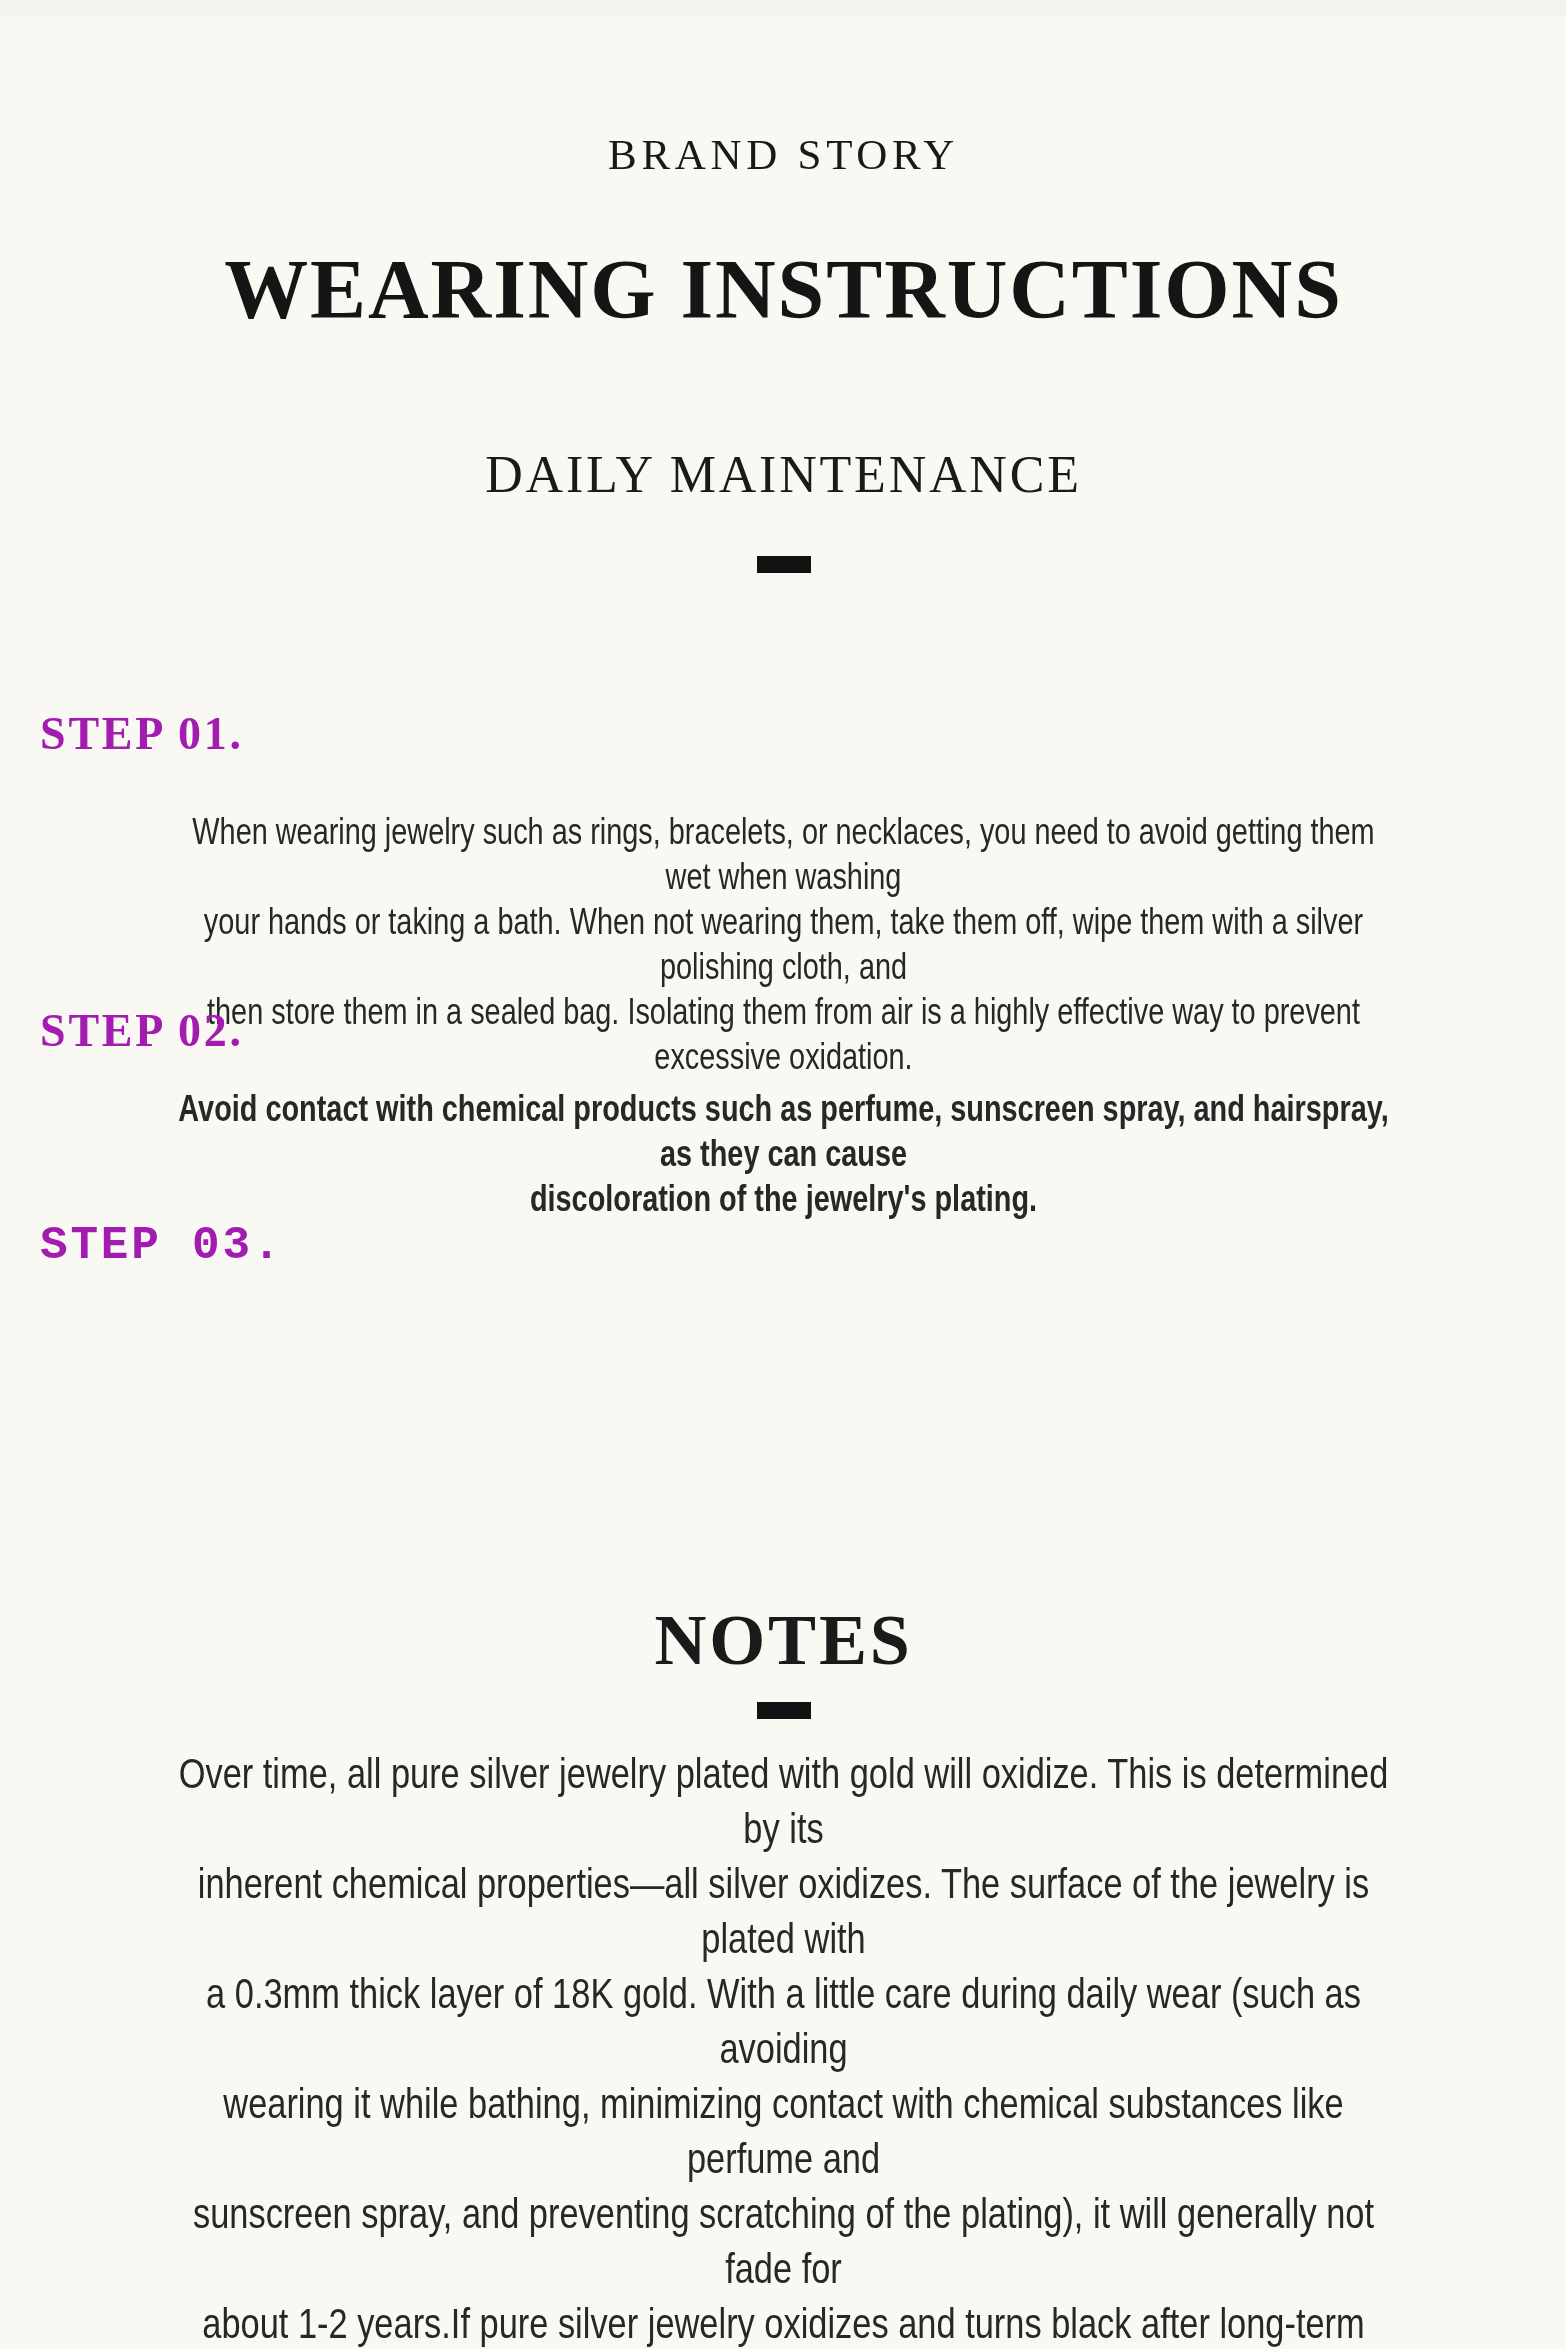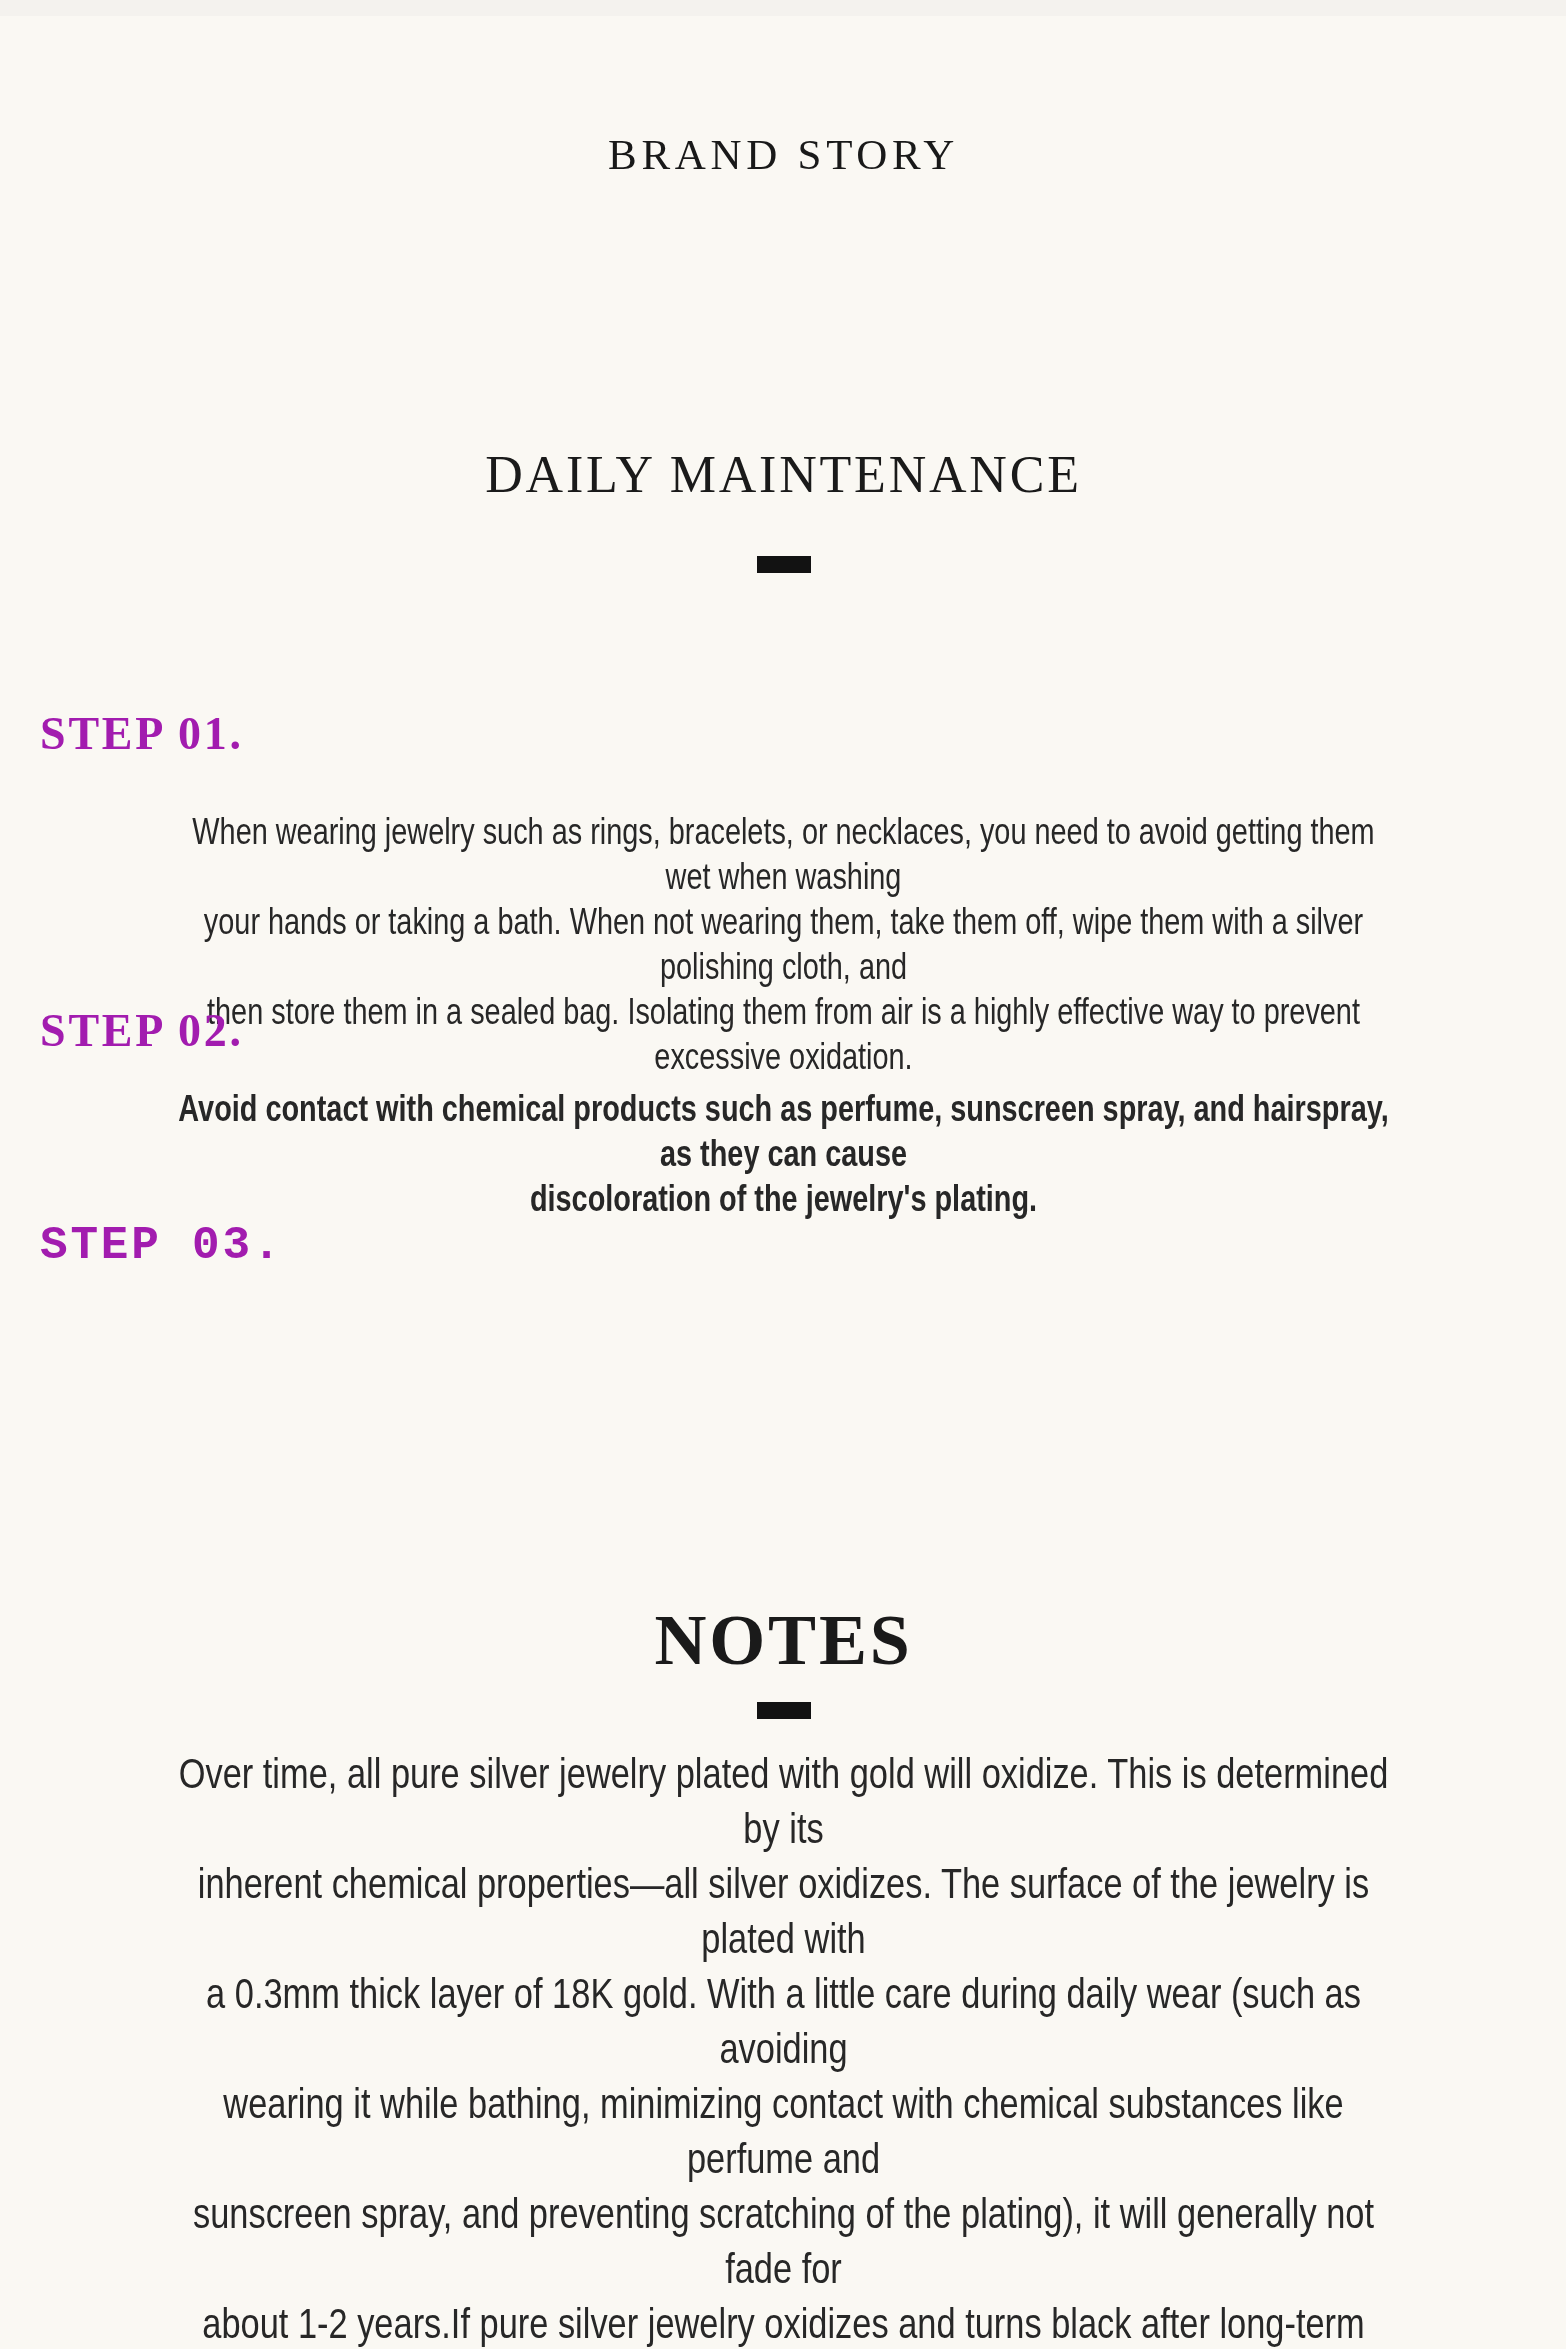--- a/index.html
+++ b/index.html
@@ -105,20 +105,21 @@
   }
   .para-wrap-notes { top: 1730px; }
 </style>
 </head>
 <body>
 
 <div class="page">
 
   <div class="center-abs eyebrow">BRAND STORY</div>
 
+  <div class="center-abs main-title">WEARING INSTRUCTIONS</div>
 
   <div class="center-abs section-heading dm-heading">DAILY MAINTENANCE</div>
 
   <div class="divider divider-1"></div>
 
   <div class="step-label step-label-1">STEP 01.</div>
 
   <div class="para-wrap para-wrap-1">
     <div class="para step-para">When wearing jewelry such as rings, bracelets, or necklaces, you need to avoid getting them wet when washing
 your hands or taking a bath. When not wearing them, take them off, wipe them with a silver polishing cloth, and

